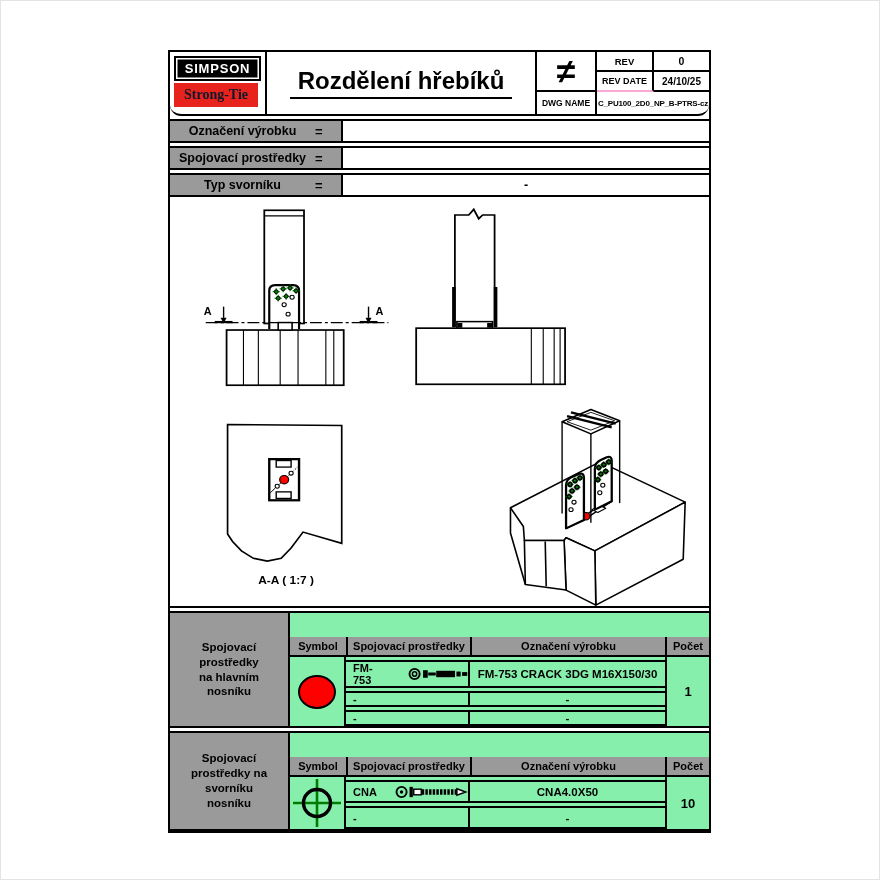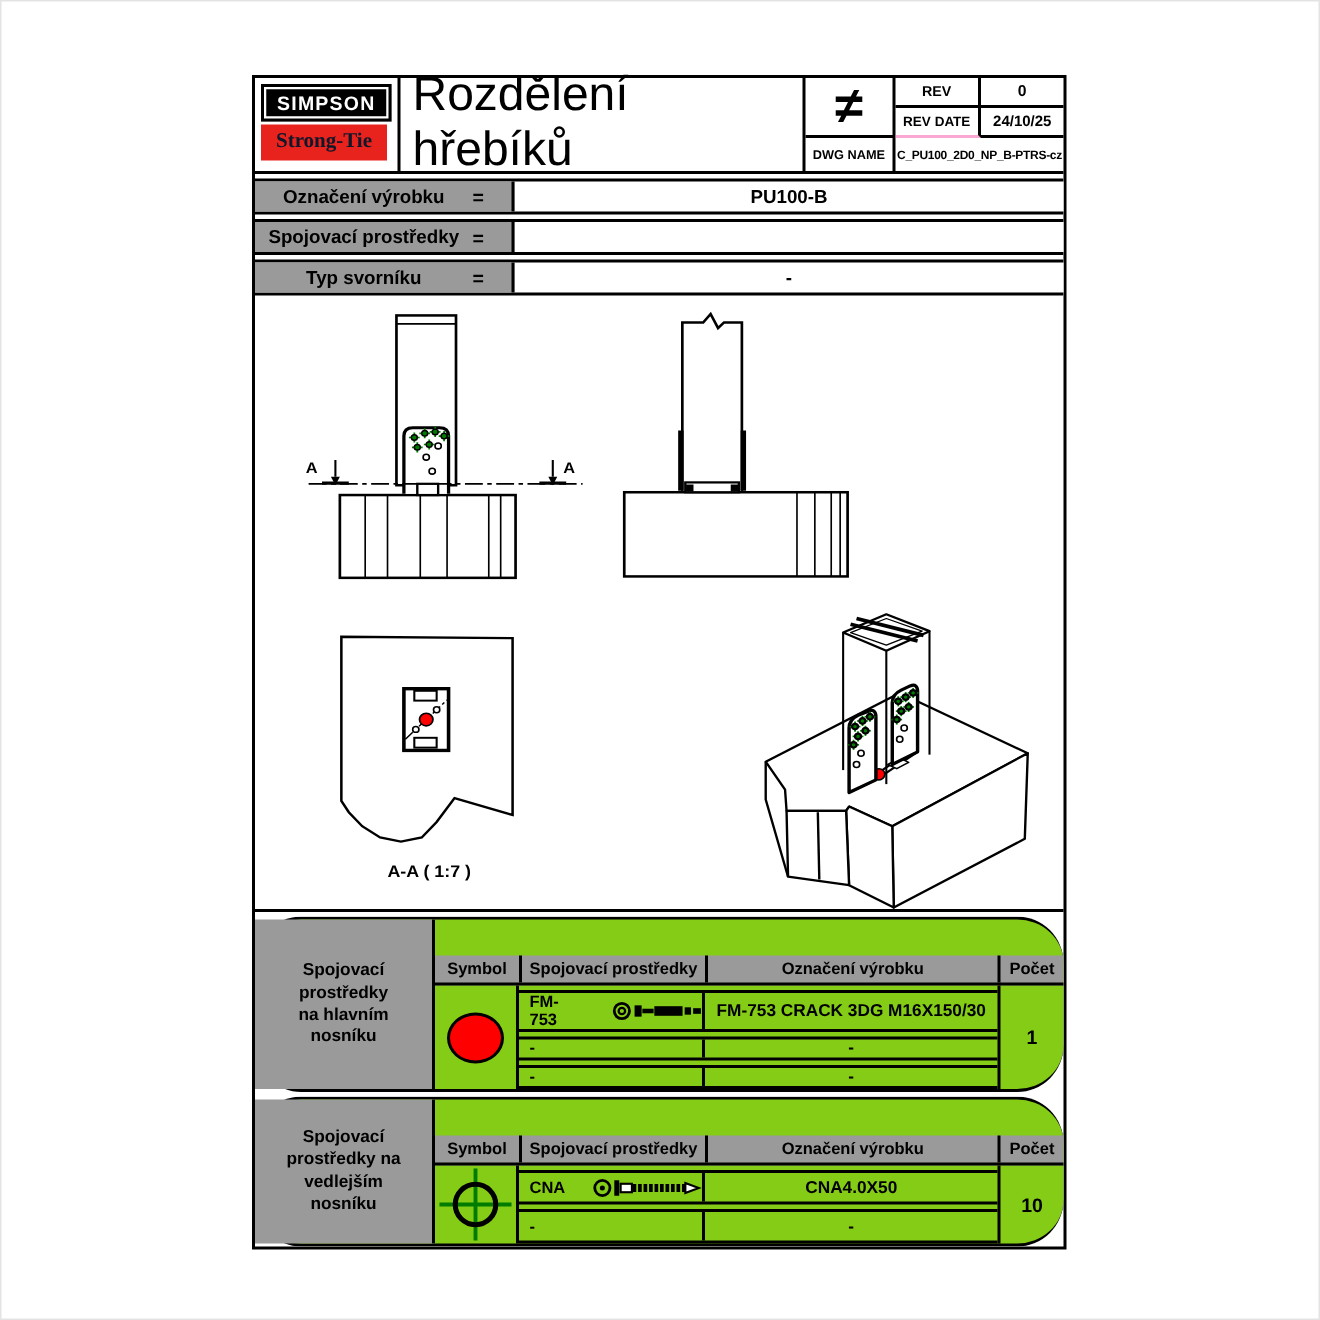--- a/index.html
+++ b/index.html
@@ -1,26 +1,26 @@
 <!DOCTYPE html>
 <html><head>
 <meta charset="utf-8">
 <style>
   html,body{margin:0;padding:0;}
   body{width:880px;height:880px;background:#fff;position:relative;font-family:"Liberation Sans",sans-serif;}
   .frame{position:absolute;inset:0;border:1px solid #e3e3e3;box-sizing:border-box;}
   #doc{position:absolute;left:168px;top:50px;width:543px;height:783px;border:2px solid #000;box-sizing:border-box;background:#fff;display:flex;flex-direction:column;}
 
   
-  .hdr{height:64px;flex:0 0 64px;display:flex;border-bottom:2px solid #000;box-sizing:border-box;}
+  .hdr{height:64px;flex:0 0 64px;display:flex;border-bottom:2px solid #000;box-sizing:border-box;border-radius:11px;}
   .logo{width:97px;flex:0 0 97px;border-right:2px solid #000;box-sizing:border-box;padding:4px 4px;display:flex;flex-direction:column;gap:2px;}
   .logo-blk{background:#000;color:#fff;font-weight:bold;font-size:13px;letter-spacing:.8px;text-align:center;height:25px;line-height:25px;box-shadow:inset 0 0 0 2px #000, inset 0 0 0 3.5px #fff;}
   .logo-red{background:#e8231d;color:#0f172a;font-family:"Liberation Serif",serif;font-weight:bold;font-size:14px;text-align:center;height:24px;line-height:24px;width:84px;}
   .ttl{flex:1;display:flex;align-items:center;justify-content:center;}
-  .ttl span{font-size:32px;font-weight:normal;border-bottom:2.5px solid #000;padding:0 8px 2px;}
+  .ttl span{font-size:24px;font-weight:bold;border-bottom:2.5px solid #000;padding:0 8px 2px;}
   .tblock{width:174px;flex:0 0 174px;border-left:2px solid #000;box-sizing:border-box;display:grid;grid-template-columns:60px 57px 1fr;grid-template-rows:20px 20px 1fr;}
   .tb{display:flex;align-items:center;justify-content:center;font-weight:bold;box-sizing:border-box;}
   .neq{grid-row:1/3;grid-column:1;border-right:2px solid #000;border-bottom:2px solid #000;font-size:34px;line-height:1;}
   .rev-l{grid-row:1;grid-column:2;border-right:2px solid #000;border-bottom:2px solid #000;font-size:9.5px;}
   .rev-v{grid-row:1;grid-column:3;border-bottom:2px solid #000;font-size:10.5px;}
   .rd-l{grid-row:2;grid-column:2;border-right:2px solid #000;border-bottom:2px solid #f9a8d4;font-size:9px;}
   .rd-v{grid-row:2;grid-column:3;border-bottom:2px solid #000;font-size:10px;}
   .dwg-l{grid-row:3;grid-column:1;border-right:2px solid #000;font-size:8.5px;}
   .dwg-v{grid-row:3;grid-column:2/4;font-size:8px;letter-spacing:-.2px;}
 
@@ -33,21 +33,21 @@
   .ivals{flex:1;display:flex;}
   .ival{flex:1;display:flex;align-items:center;justify-content:center;font-weight:bold;font-size:12.5px;box-sizing:border-box;}
   .ival.w172{flex:0 0 172px;}
   .ival + .ival{border-left:2px solid #000;}
 
   
   .draw{flex:1;position:relative;border-bottom:2px solid #000;box-sizing:border-box;overflow:hidden;}
   .draw svg{position:absolute;inset:0;width:100%;height:100%;}
 
   
-  .ftable{border-top:2px solid #000;border-bottom:2px solid #000;box-sizing:border-box;margin-top:3px;display:flex;background:#84cc16;border-radius:31px;}
+  .ftable{border-top:2px solid #000;border-bottom:2px solid #000;box-sizing:border-box;margin-top:3px;display:flex;background:#86efac;}
   .gcell{width:120px;flex:0 0 120px;background:#9a9a9a;border-right:2px solid #000;box-sizing:border-box;display:flex;align-items:center;justify-content:center;text-align:center;font-weight:bold;font-size:11.5px;line-height:1.3;}
   .gcell span{display:block;}
   .tright{flex:1;display:flex;flex-direction:column;margin-top:24px;}
   .thead{height:20px;flex:0 0 20px;display:flex;background:#9a9a9a;border-bottom:2px solid #000;box-sizing:border-box;}
   .th{display:flex;align-items:center;justify-content:center;font-weight:bold;font-size:11px;box-sizing:border-box;}
   .th + .th{border-left:2px solid #000;}
   .w-sym{width:56px;flex:0 0 56px;}
   .w-fast{width:124px;flex:0 0 124px;}
   .w-prod{flex:1;}
   .w-count{width:44px;flex:0 0 44px;}
@@ -86,23 +86,20 @@
       <div class="tb dwg-v">C_PU100_2D0_NP_B-PTRS-cz</div>
     </div>
   </div>
 
   <div class="info">
     <div class="irow">
       <div class="ilabel">
         <span class="lt">Označení výrobku</span>
         <span class="eq">=</span>
       </div>
-      <div class="ivals">
-          <div class="ival">PU100-B</div>
-        </div>
     </div>
     <div class="irow">
       <div class="ilabel">
         <span class="lt">Spojovací prostředky</span>
         <span class="eq">=</span>
       </div>
     </div>
     <div class="irow">
       <div class="ilabel">
         <span class="lt">Typ svorníku</span>
@@ -294,21 +291,21 @@
         <div class="ccell">1</div>
       </div>
     </div>
   </div>
 
   <div class="ftable">
     <div class="gcell">
       <div>
         <span>Spojovací</span>
         <span>prostředky na</span>
-        <span>vedlejším</span>
+        <span>svorníku</span>
         <span>nosníku</span>
       </div>
     </div>
     <div class="tright">
       <div class="thead">
         <div class="th w-sym">Symbol</div>
         <div class="th w-fast">Spojovací prostředky</div>
         <div class="th w-prod">Označení výrobku</div>
         <div class="th w-count">Počet</div>
       </div>

